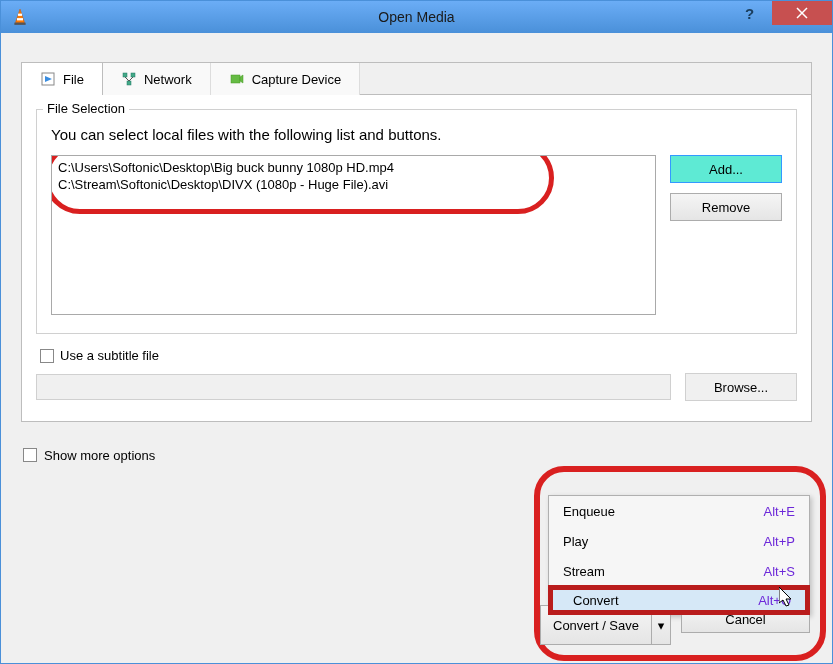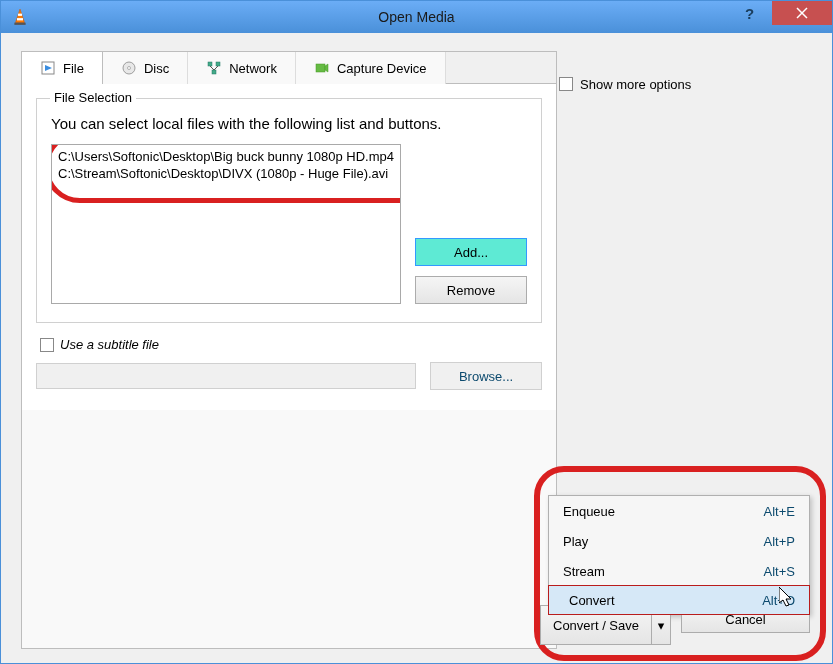--- a/index.html
+++ b/index.html
@@ -73,22 +73,23 @@
       justify-content: center;
       color: #fff;
       font-size: 14px;
       cursor: pointer;
     }
     .content {
       flex: 1;
       padding: 18px 20px 14px 20px;
       background: #f0f0f0;
       display: flex;
-      flex-direction: row;
-      position: relative;
+      flex-direction: column;
+      position: relative;
+      margin-top: 11px;
     }
     .tabs-panel-wrap {
       border: 1px solid #bdbdbd;
       background: #f9f9f9;
       flex: 0 0 auto;
     }
     .tabs {
       display: flex;
       background: #f0f0f0;
       height: 32px;
@@ -135,33 +136,33 @@
     }
     .fieldset {
       border: 1px solid #d0d0d0;
       padding: 10px 14px 18px 14px;
       margin-bottom: 14px;
       position: relative;
     }
     .fieldset-legend {
       position: absolute;
       top: -9px;
-      left: 13px;
+      left: 6px;
       background: #fff;
       padding: 0 4px;
       font-size: 13px;
     }
     .helptext {
       margin: 6px 0 12px 0;
       font-size: 15px;
     }
     .file-row {
       display: flex;
       gap: 14px;
-      align-items: flex-end;
+      align-items: flex-start;
     }
     .file-list {
       flex: 1;
       height: 160px;
       border: 1px solid #a9a9a9;
       background: #fff;
       padding: 3px 6px;
       position: relative;
       overflow: hidden;
     }
@@ -184,31 +185,30 @@
       align-items: center;
       justify-content: center;
       cursor: pointer;
       font-size: 13px;
     }
     .btn.highlight {
       border: 1px solid #3399ff;
       background: #5eead4;
     }
     .btn.disabled {
-      color: #0c4a6e;
+      color: #000000;
       background: #f0f0f0;
       border: 1px solid #d0d0d0;
       cursor: default;
     }
     .subtitle-row1 {
       display: flex;
       align-items: center;
       gap: 6px;
       margin: 4px 0 10px 4px;
-      font-style: italic;
     }
     .checkbox {
       width: 14px;
       height: 14px;
       border: 1px solid #888;
       background: #fff;
       cursor: pointer;
     }
     .subtitle-row2 {
       display: flex;
@@ -269,28 +269,28 @@
     .menu-item {
       height: 30px;
       display: flex;
       align-items: center;
       padding: 0 14px;
       cursor: pointer;
       justify-content: space-between;
     }
     .menu-item.hover {
       background: #d6e8f7;
-      border: 1px solid #b91c1c;
+      border: 5px solid #b91c1c;
       margin: -1px;
       position: relative;
       z-index: 1;
       padding-left: 20px;
     }
     .menu-shortcut {
-      color: #0c4a6e;
+      color: #6d28d9;
     }
     .annotation-oval {
       position: absolute;
       border: 5px solid #d92020;
       border-radius: 50px;
       pointer-events: none;
     }
     .annotation-rect {
       position: absolute;
       border: 6px solid #d92020;
@@ -332,29 +332,20 @@
     <div class="tabs-panel-wrap">
       <div class="tabs">
         <div class="tab active">
           <span class="tab-icon">
             <svg width="14" height="14" viewBox="0 0 14 14">
               <rect x="1" y="1" width="12" height="12" fill="#fff" stroke="#888" stroke-width="1"></rect>
               <polygon points="4,4 11,7 4,10" fill="#3a8de0"></polygon>
             </svg>
           </span>
           <span>File</span>
-        </div>
-        <div class="tab">
-          <span class="tab-icon">
-            <svg width="14" height="14" viewBox="0 0 14 14">
-              <circle cx="7" cy="7" r="6" fill="#e8e8e8" stroke="#888" stroke-width="0.8"></circle>
-              <circle cx="7" cy="7" r="1.5" fill="#fff" stroke="#888" stroke-width="0.6"></circle>
-            </svg>
-          </span>
-          <span>Disc</span>
         </div>
         <div class="tab">
           <span class="tab-icon">
             <svg width="14" height="14" viewBox="0 0 14 14">
               <rect x="1" y="1" width="4" height="4" fill="#4a8" stroke="#276" stroke-width="0.5"></rect>
               <rect x="9" y="1" width="4" height="4" fill="#4a8" stroke="#276" stroke-width="0.5"></rect>
               <rect x="5" y="9" width="4" height="4" fill="#4a8" stroke="#276" stroke-width="0.5"></rect>
               <line x1="3" y1="5" x2="7" y2="9" stroke="#555"></line>
               <line x1="11" y1="5" x2="7" y2="9" stroke="#555"></line>
             </svg>

